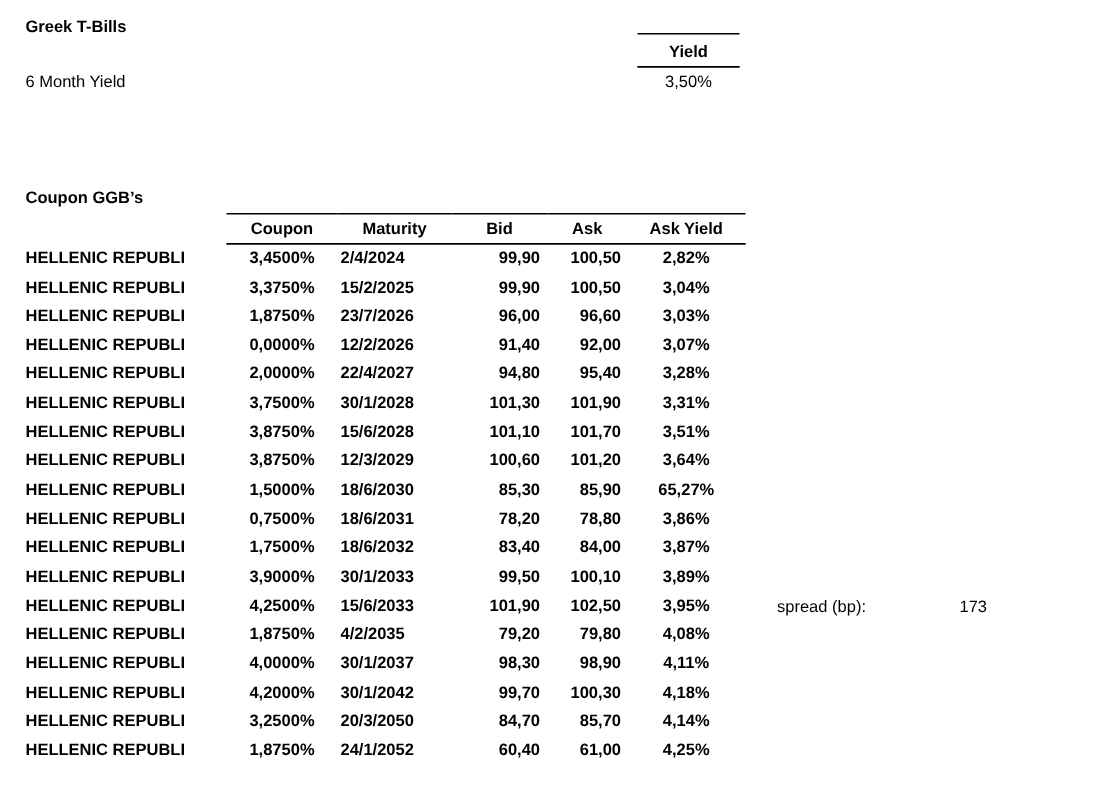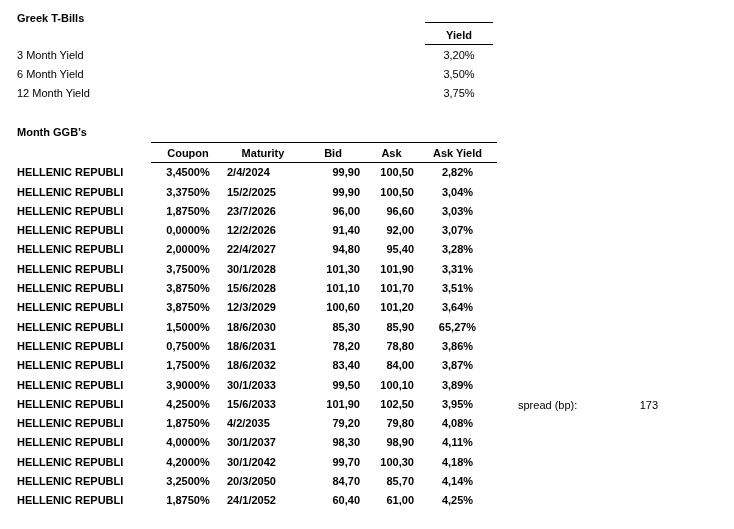--- a/index.html
+++ b/index.html
@@ -106,35 +106,27 @@
       <col style="width:68px">
     </colgroup>
     <thead>
       <tr>
         <th></th>
         <th class="tb-header-cell">Yield</th>
       </tr>
     </thead>
     <tbody>
         <tr>
-          <td class="tb-label">3 Month Yield</td>
-          <td class="tb-value">3,20%</td>
-        </tr>
-        <tr>
           <td class="tb-label">6 Month Yield</td>
           <td class="tb-value">3,50%</td>
         </tr>
-        <tr>
-          <td class="tb-label">12 Month Yield</td>
-          <td class="tb-value">3,75%</td>
-        </tr>
       </tbody>
   </table>
 
-  <div class="title" id="ggb-title">Month GGB’s</div>
+  <div class="title" id="ggb-title">Coupon GGB’s</div>
 
   <table id="ggb-table">
     <colgroup>
       <col style="width:134px">
       <col style="width:74px">
       <col style="width:76px">
       <col style="width:64px">
       <col style="width:53px">
       <col style="width:79px">
     </colgroup>

